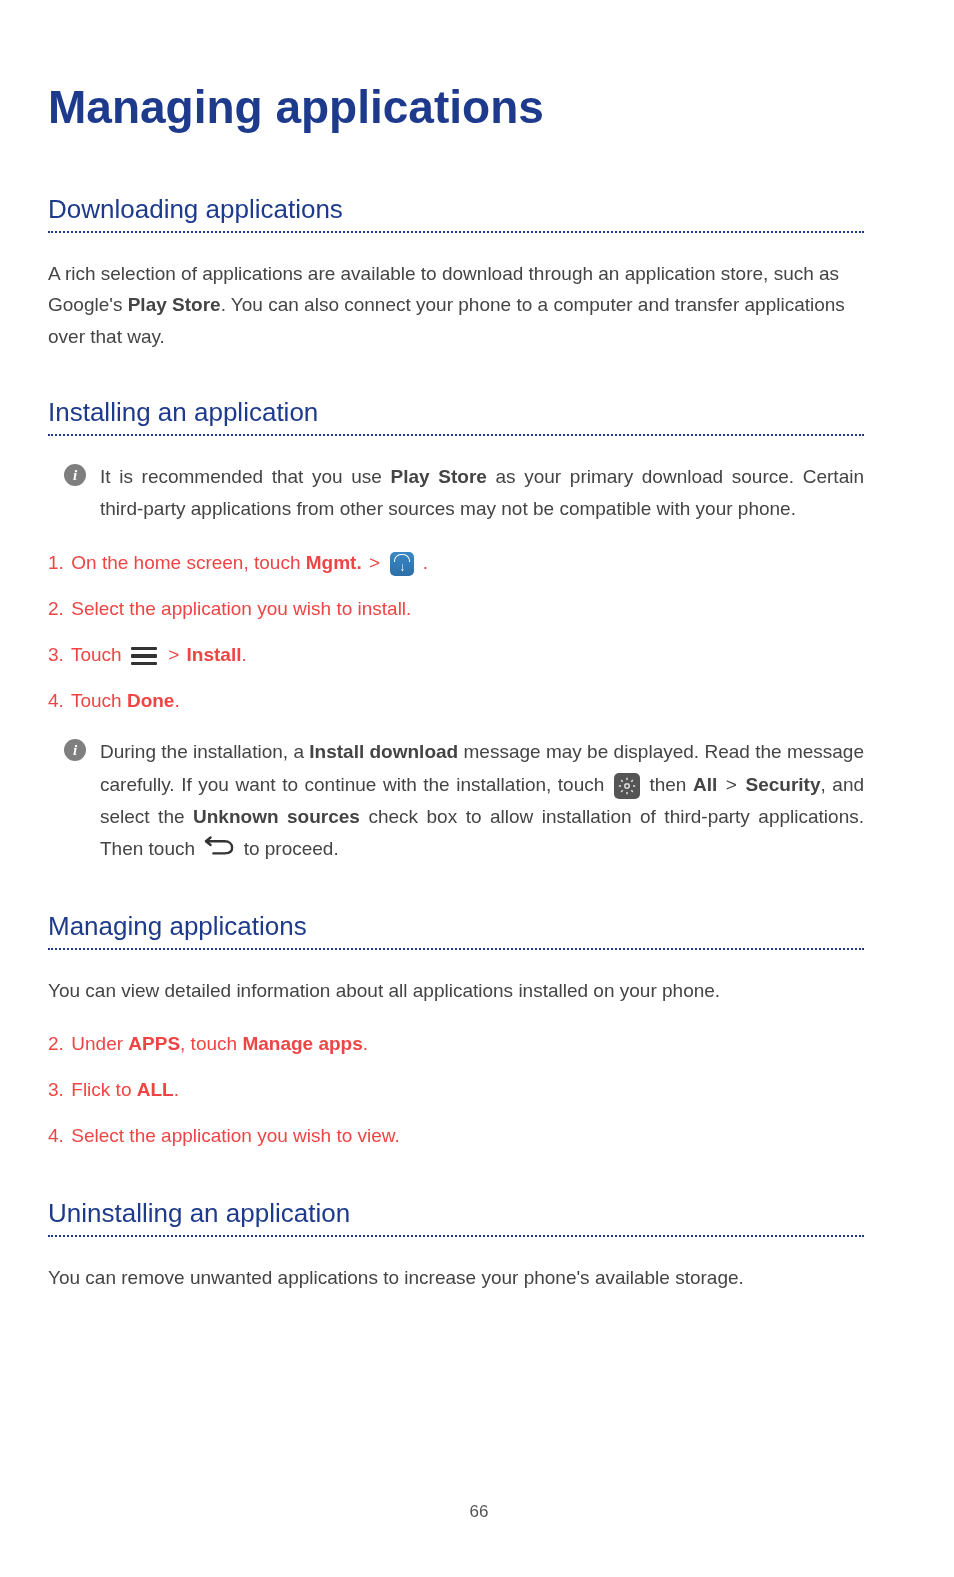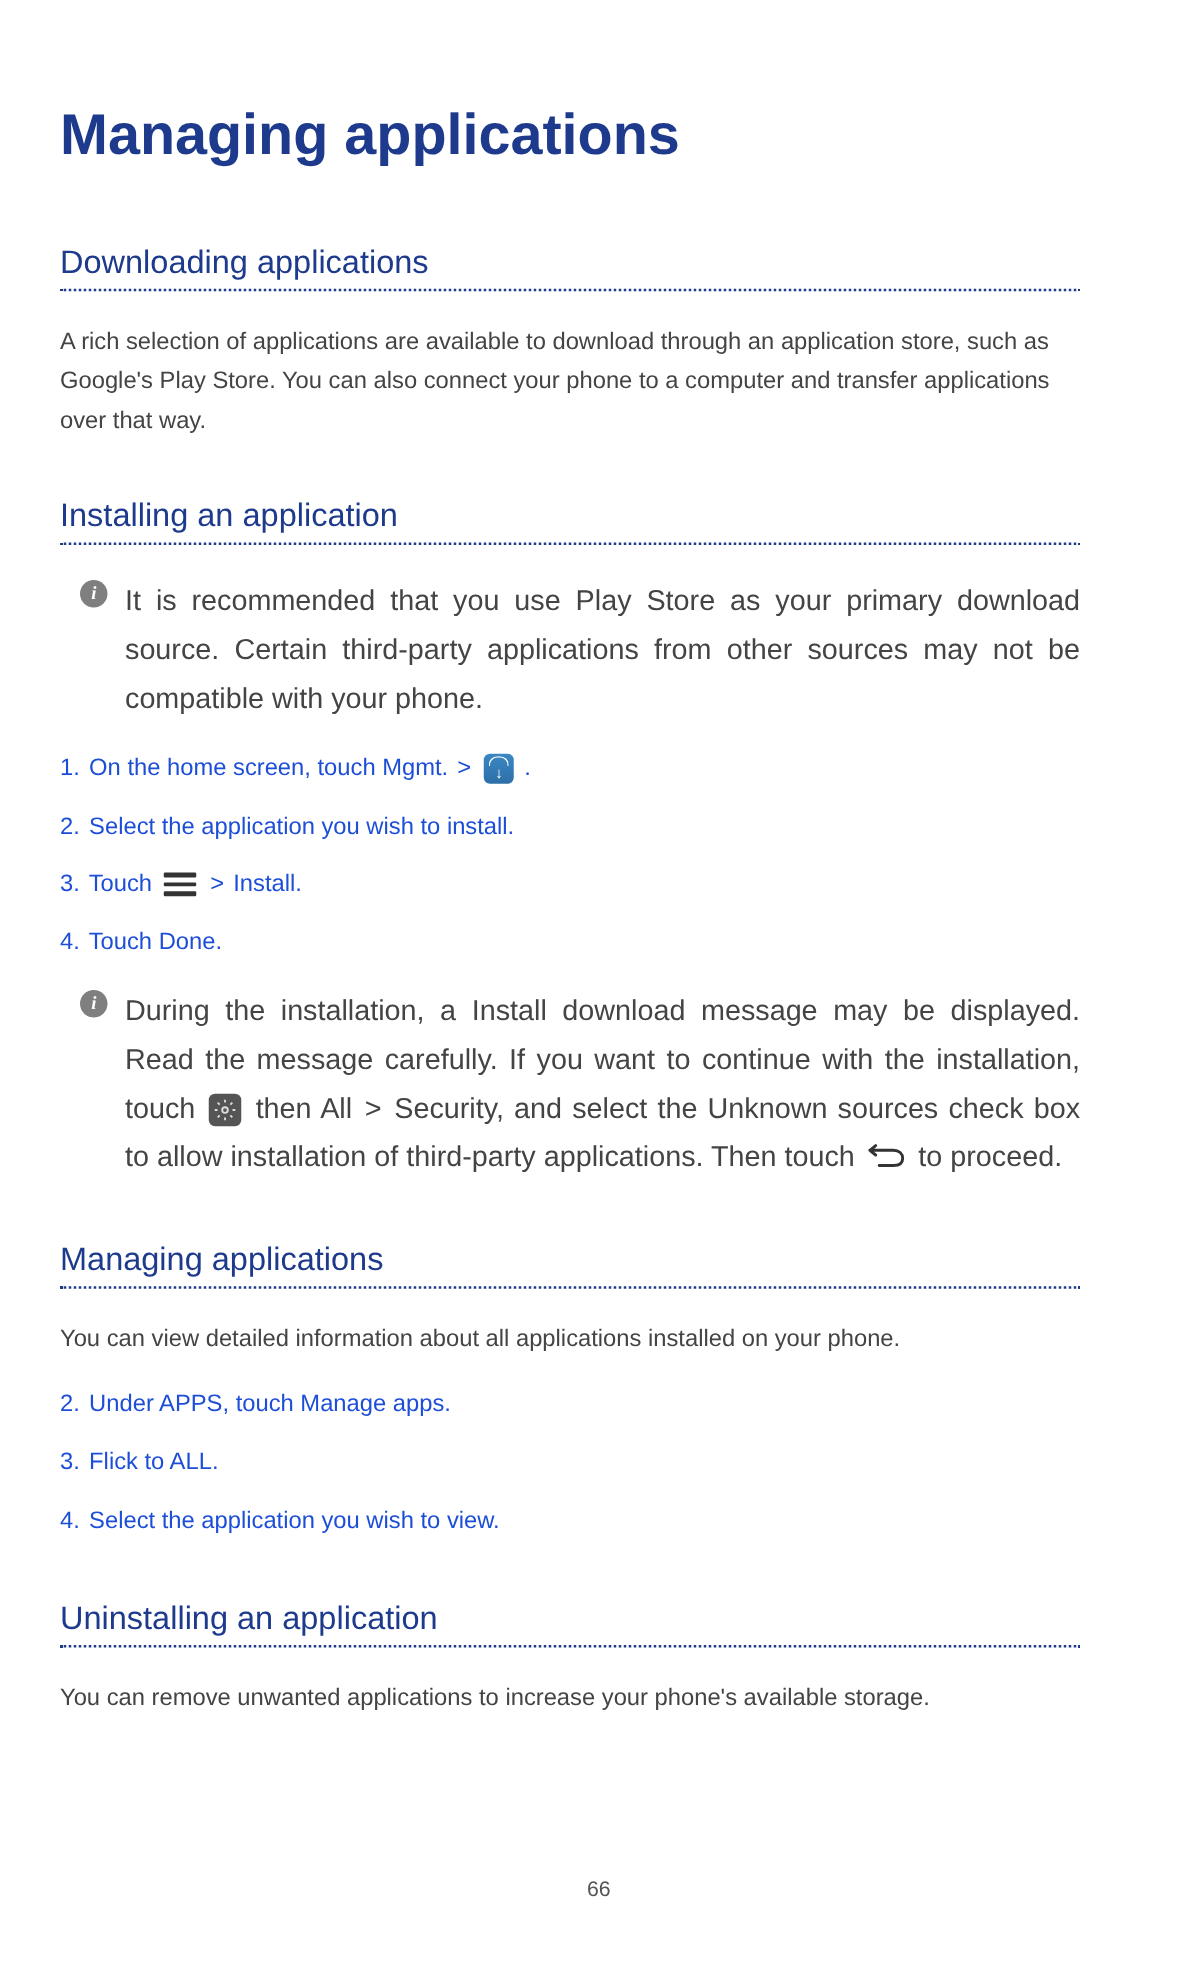--- a/index.html
+++ b/index.html
@@ -56,36 +56,36 @@
       font-style: italic;
       font-weight: bold;
       font-size: 15px;
       display: flex;
       align-items: center;
       justify-content: center;
       margin-right: 14px;
       margin-top: 3px;
     }
     .info-text {
-      font-size: 23px;
+      font-size: 19px;
       line-height: 1.7;
       color: #444;
       text-align: justify;
     }
     .step {
       font-size: 19px;
       line-height: 1.8;
-      color: #1d4ed8;
+      color: #ef4444;
       margin-bottom: 12px;
     }
     .step-num {
       display: inline-block;
       width: 18px;
     }
-    b { font-weight: 400; }
+    b { font-weight: 700; }
     .inline-icon {
       display: inline-block;
       vertical-align: middle;
       margin: 0 3px;
     }
     .app-icon-blue {
       width: 24px;
       height: 24px;
       background: linear-gradient(180deg, #3b88c3, #2d6fa8);
       border-radius: 5px;

